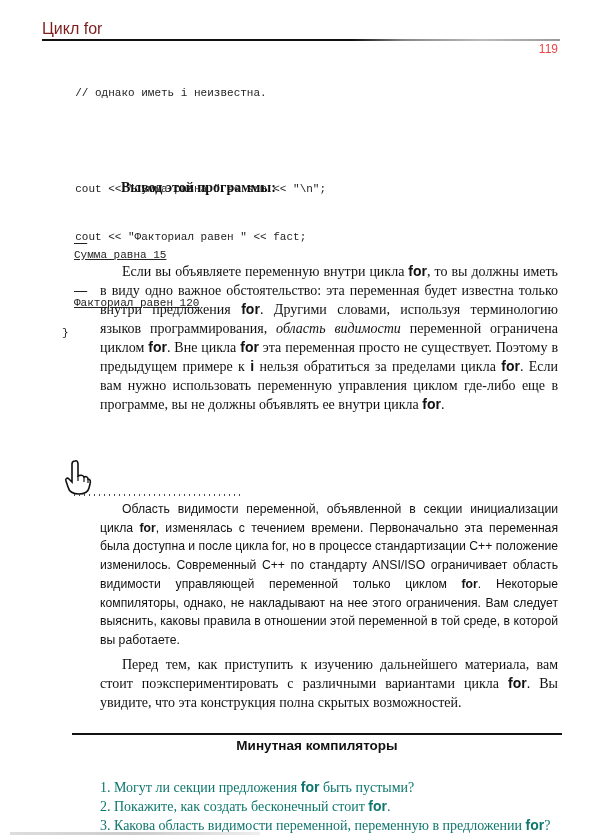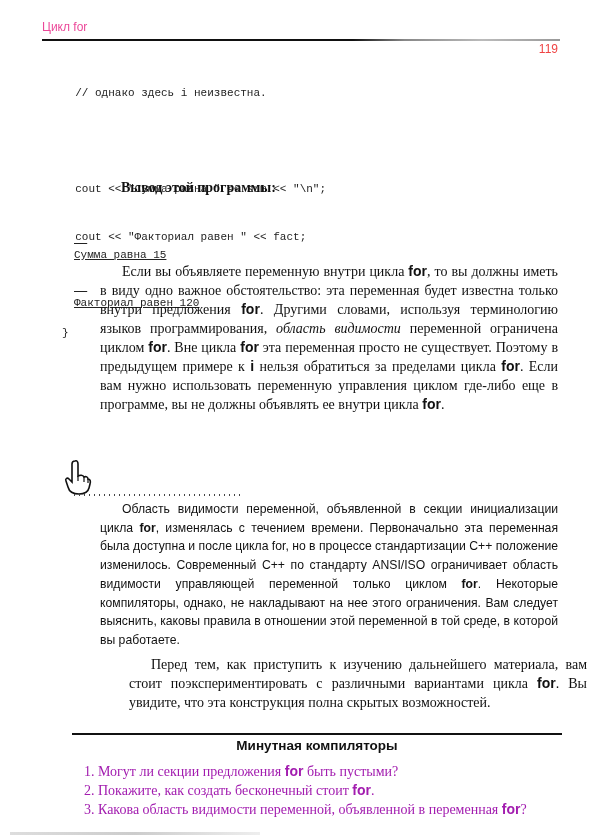--- a/index.html
+++ b/index.html
@@ -5,21 +5,21 @@
     html, body { margin: 0; padding: 0; }
     body {
       width: 600px; height: 835px; background: #ffffff; position: relative; overflow: hidden;
       color: #1a1a1a;
     }
     .header {
       position: absolute; left: 42px; top: 18px; width: 518px; height: 22px;
     }
     .header .title {
       position: absolute; left: 0; top: 2px;
-      font-family: "Liberation Sans", sans-serif; font-size: 12px; color: #ec4899;
+      font-family: "Liberation Sans", sans-serif; font-size: 16px; color: #7f1d1d;
     }
     .header .pagenum {
       position: absolute; right: 2px; top: 2px;
       font-family: Liberation Sans, sans-serif; font-size: 12px; color: #ef4444; margin-top: 22px;
     }
     .header .rule {
       position: absolute; left: 0; top: 21px; width: 518px; height: 2px;
       background: linear-gradient(to right, #111 0%, #111 60%, #888 70%, #bbb 85%, #999 100%);
     }
     .mono {
@@ -54,40 +54,40 @@
       background-size: 5px 2px; background-repeat: repeat-x;
     }
     .practice-rule {
       position: absolute; left: 72px; top: 733px; width: 490px; height: 2px; background: #111;
     }
     .practice-title {
       position: absolute; left: 72px; top: 738px; width: 490px; text-align: center;
       font-family: "Liberation Sans", sans-serif; font-weight: bold; font-size: 13.5px; color: #111;
     }
     .practice-list {
-      position: absolute; left: 84px; top: 762px; margin: 0; padding: 0; list-style: none;
-      font-family: "Liberation Serif", serif; font-size: 14px; line-height: 19px; color: #a21caf;
+      position: absolute; left: 84px; top: 762px; margin: 16px; padding: 0; list-style: none;
+      font-family: "Liberation Serif", serif; font-size: 14px; line-height: 19px; color: #0f766e;
     }
     .practice-list li { white-space: nowrap; }
     .footer-shadow {
       position: absolute; left: 10px; top: 832px; width: 250px; height: 3px;
       background: linear-gradient(to right, #ddd, #ccc, #eee);
     }
   </style>
 </head>
 <body>
 
 <div class="header">
   <span class="title">Цикл for</span>
   <span class="pagenum">119</span>
   <div class="rule"></div>
 </div>
 
 <div class="mono" style="left:62px; top:53px;">
-  <div>  // однако здесь i неизвестна.</div>
+  <div>  // однако иметь i неизвестна.</div>
   <div style="height:16px"></div>
   <div>  cout &lt;&lt; "Сумма равна " &lt;&lt; sum &lt;&lt; "\n";</div>
   <div>  cout &lt;&lt; "Факториал равен " &lt;&lt; fact;</div>
   <div style="height:16px"></div>
   <div>}</div>
 </div>
 
 <div class="out-label">Вывод этой программы:</div>
 
 <div class="mono" style="left:74px; top:215px;text-decoration:underline;">
@@ -100,32 +100,32 @@
 <div class="note-head">
   <svg class="hand" viewBox="0 0 30 36">
     <path d="M13 2 C15 1 16 3 16 5 L16 17 C18 16 21 16 22 18 C24 17 26 18 26 20 C28 20 29 22 28 25 L27 29 C26 33 22 35 17 35 C11 35 7 32 6 28 L4 22 C3 20 5 18 7 20 L10 23 L10 5 C10 3 11 2 13 2 Z" fill="#fff" stroke="#111" stroke-width="1.6"></path>
     <path d="M16 17 L16 22 M22 18 L22 23 M26 20 L26 24" stroke="#111" stroke-width="1.2" fill="none"></path>
   </svg>
 </div>
 <div class="note-dots"></div>
 
 <div class="sans-p" style="left:100px; top:500px; width:458px;"><span class="indent"></span><span>Область видимости переменной, объявленной в секции инициализации цикла </span><b class="kw">for</b><span>, изменялась с течением времени. Первоначально эта переменная была доступна и после цикла for, но в процессе стандартизации C++ положение изменилось. Современный C++ по стандарту ANSI/ISO ограничивает область видимости управляющей переменной только циклом </span><b class="kw">for</b><span>. Некоторые компиляторы, однако, не накладывают на нее этого ограничения. Вам следует выяснить, каковы правила в отношении этой переменной в той среде, в которой вы работаете.</span></div>
 
-<div class="serif-p" style="left:100px; top:655px; width:458px;margin-left:29px;"><span class="indent"></span><span>Перед тем, как приступить к изучению дальнейшего материала, вам стоит поэкспериментировать с различными вариантами цикла </span><b class="kw">for</b><span>. Вы увидите, что эта конструкция полна скрытых возможностей.</span></div>
+<div class="serif-p" style="left:100px; top:655px; width:458px;"><span class="indent"></span><span>Перед тем, как приступить к изучению дальнейшего материала, вам стоит поэкспериментировать с различными вариантами цикла </span><b class="kw">for</b><span>. Вы увидите, что эта конструкция полна скрытых возможностей.</span></div>
 
 <div class="practice-rule"></div>
 <div class="practice-title">Минутная компиляторы</div>
 <ol class="practice-list">
   <li>
     <span>1.</span>
     <span>Могут ли секции предложения </span><b class="kw">for</b><span> быть пустыми?</span>
   </li>
   <li>
     <span>2.</span>
     <span>Покажите, как создать бесконечный стоит </span><b class="kw">for</b><span>.</span>
   </li>
   <li>
     <span>3.</span>
-    <span>Какова область видимости переменной, объявленной в переменная </span><b class="kw">for</b><span>?</span>
+    <span>Какова область видимости переменной, переменную в предложении </span><b class="kw">for</b><span>?</span>
   </li>
 </ol>
 
 <div class="footer-shadow"></div>
 
 </body></html>

